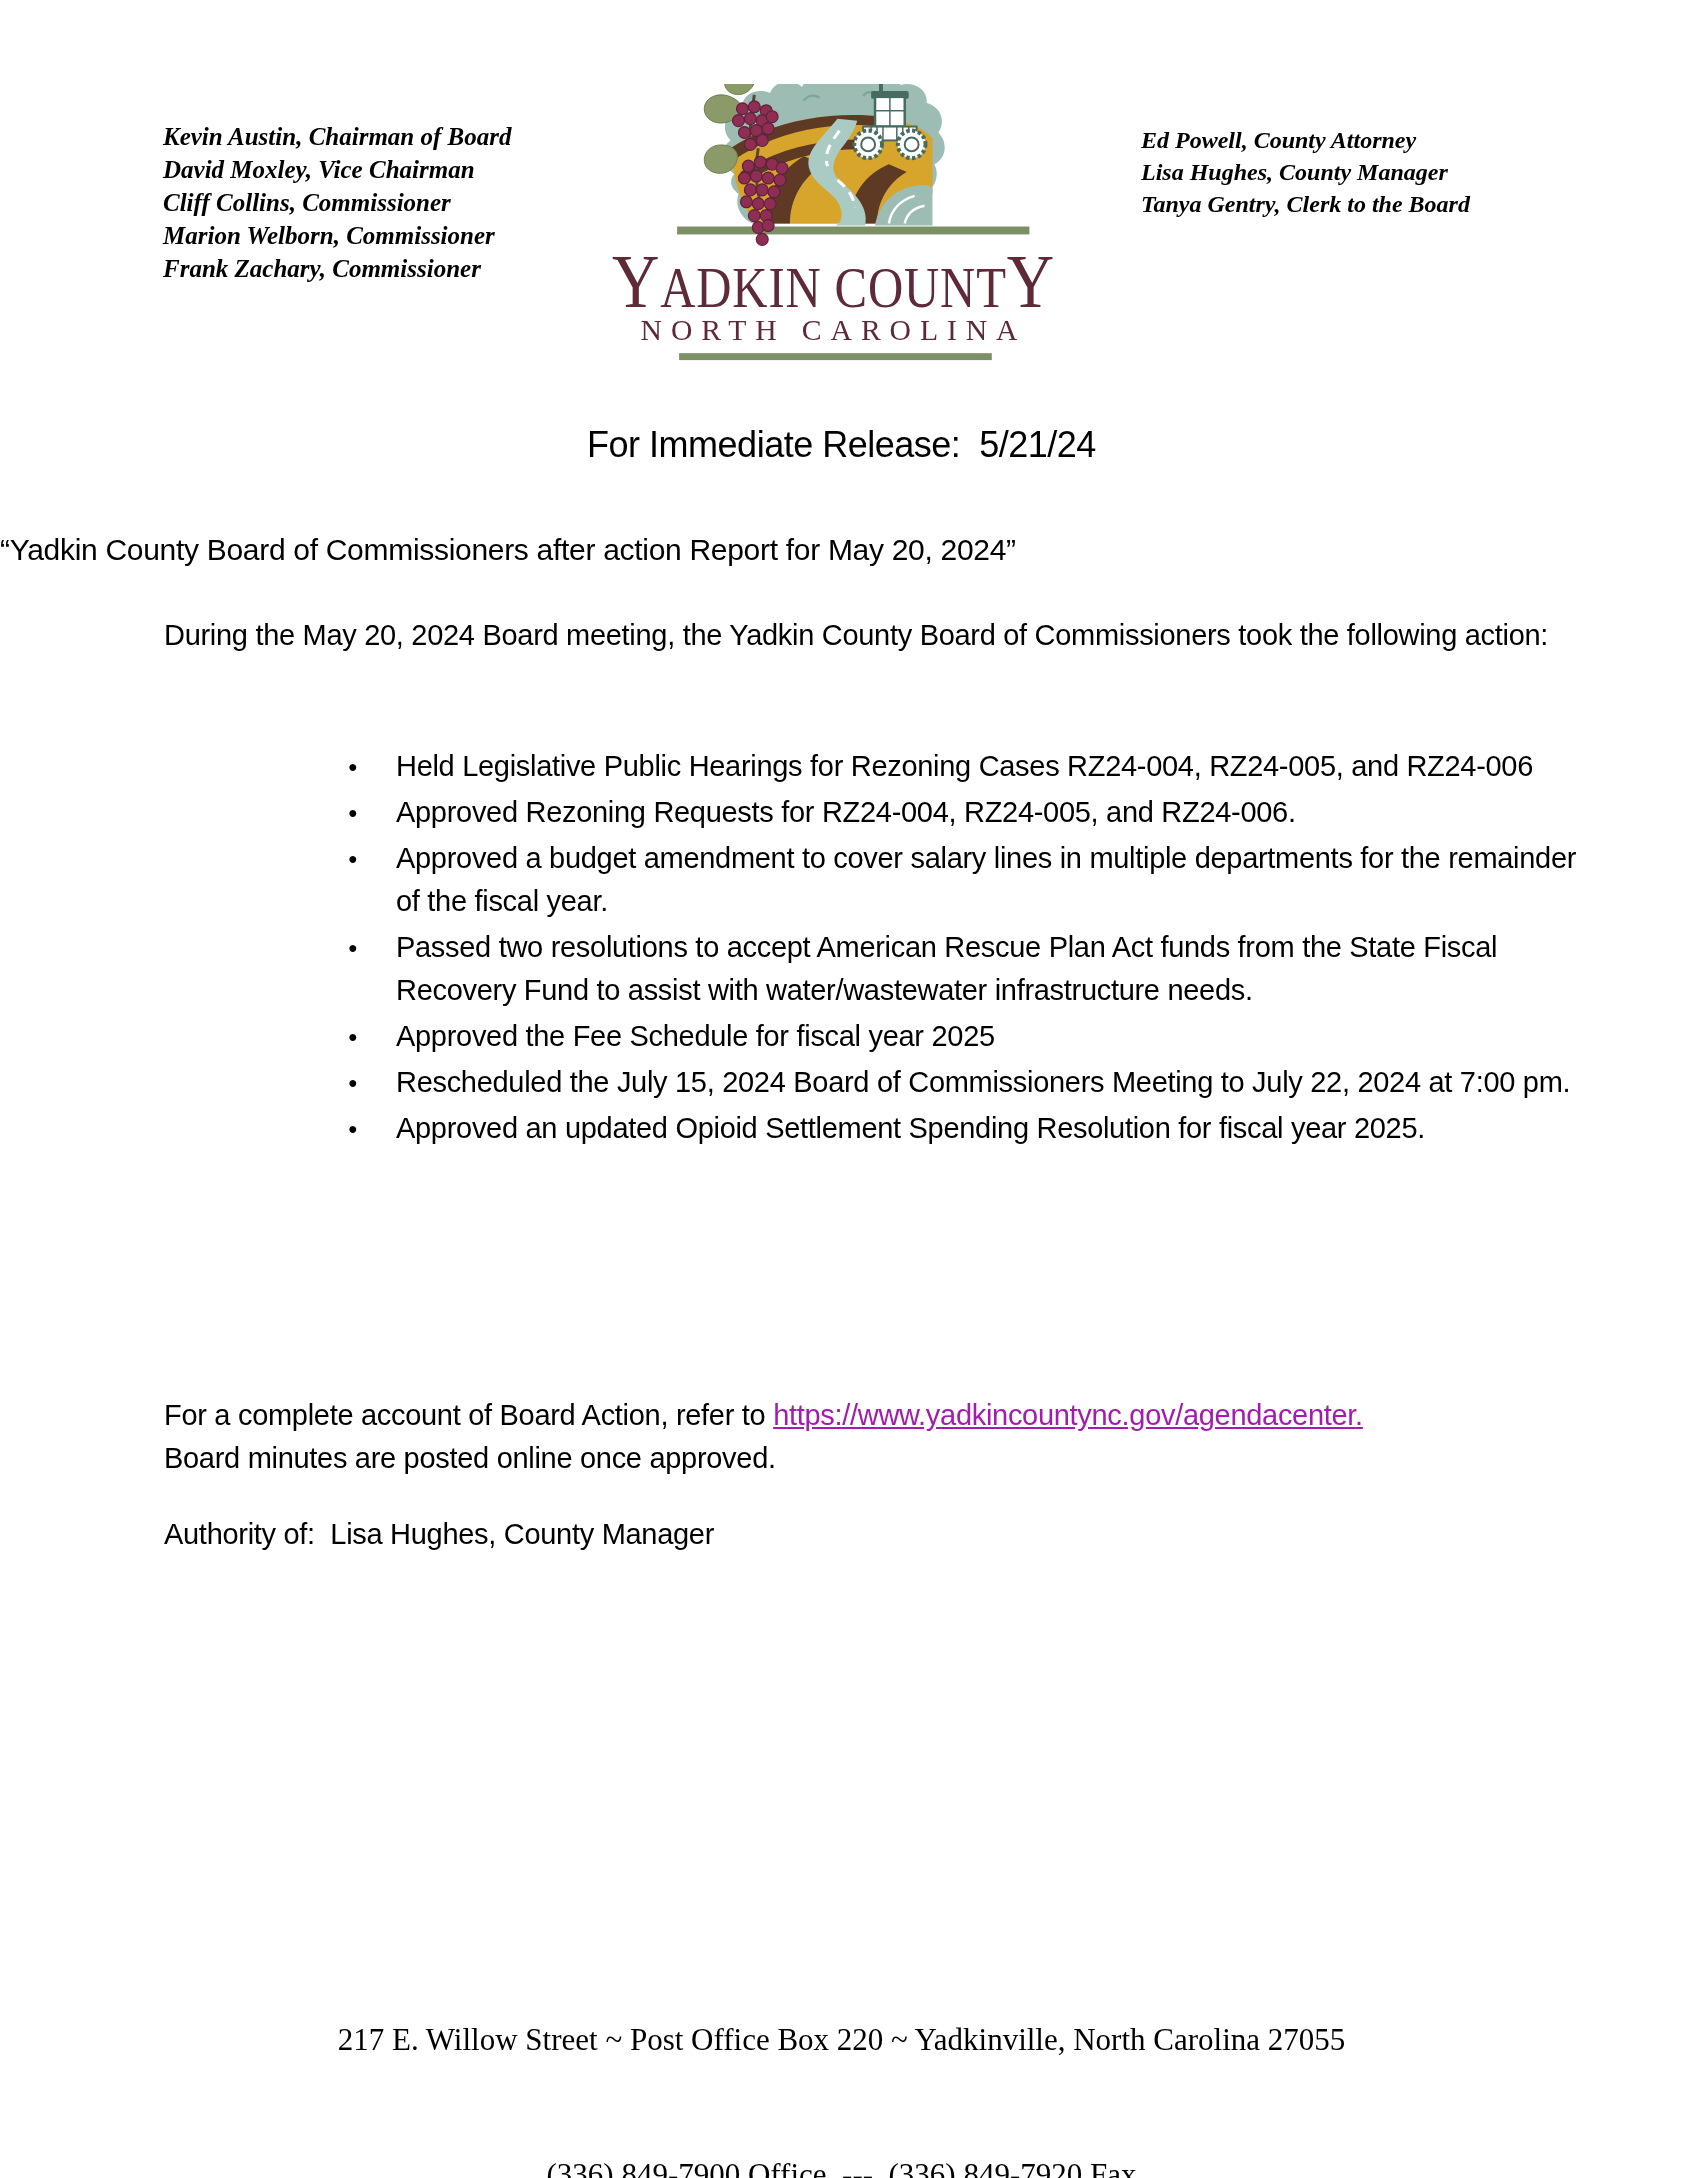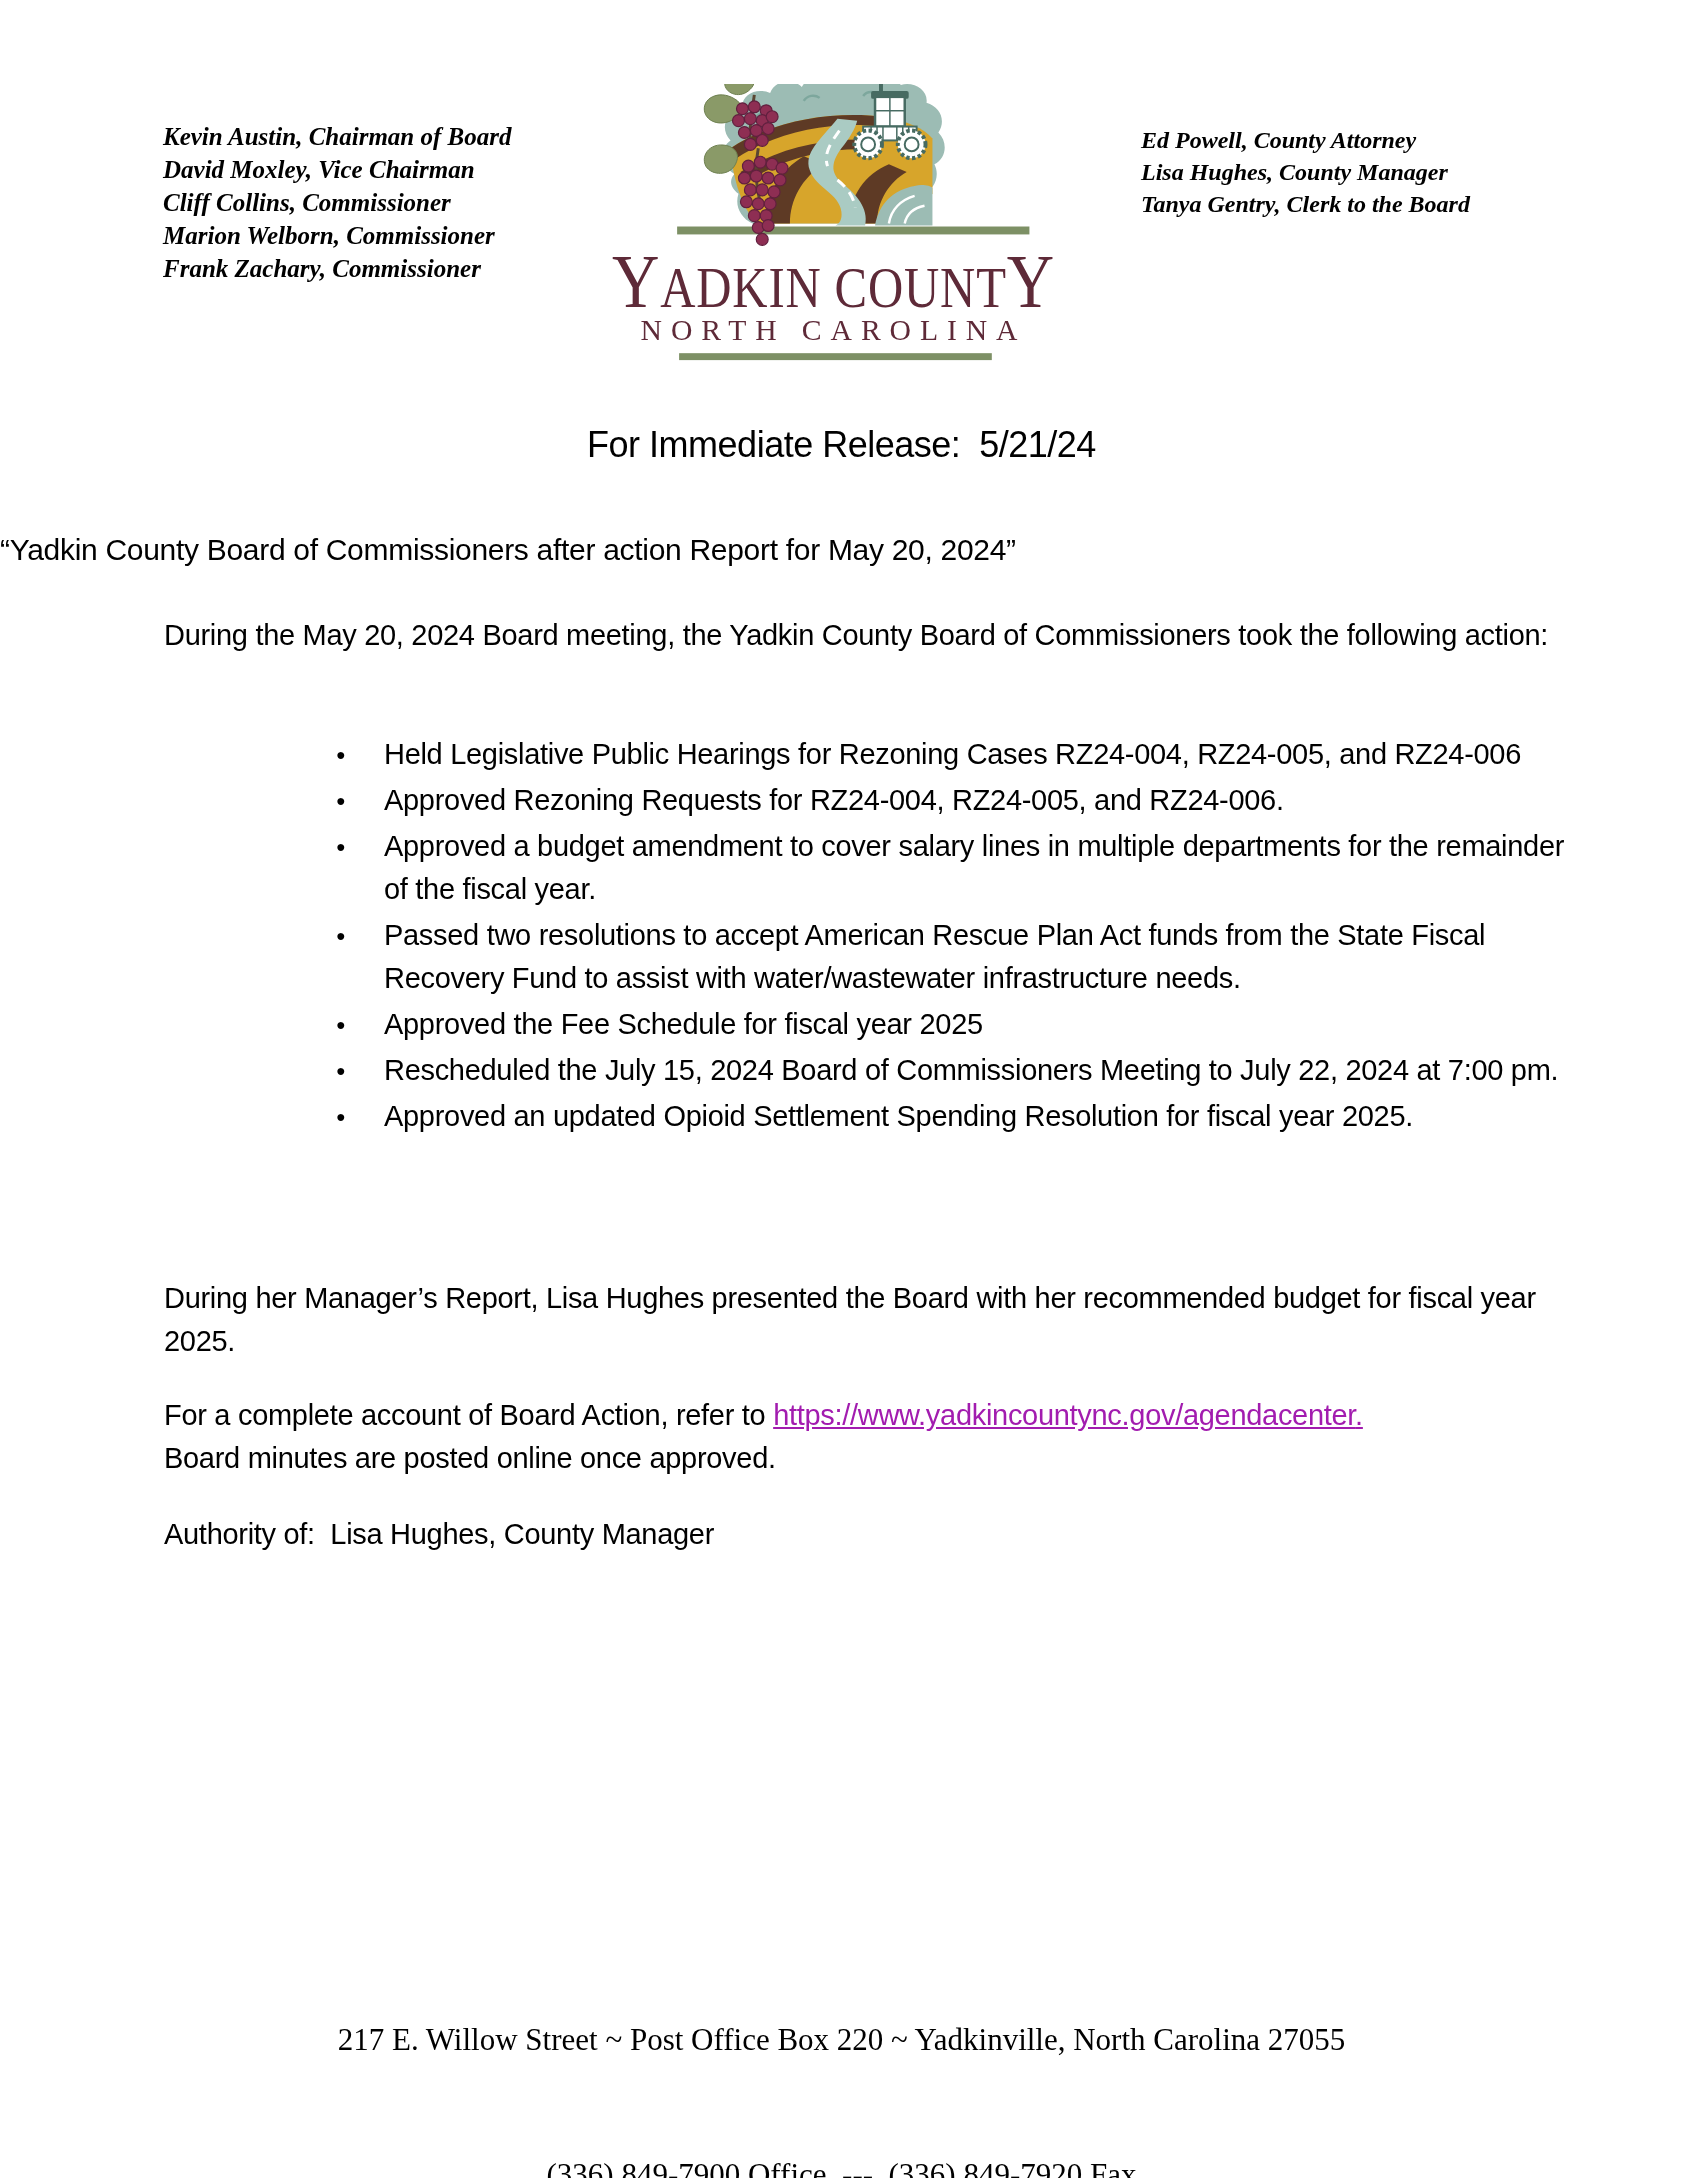--- a/index.html
+++ b/index.html
@@ -13,21 +13,21 @@
   .officials-left{left:163px;top:102px;font-size:25px;line-height:33px;}
   .officials-right{left:1141px;top:106px;font-size:24px;line-height:32px;}
   
   .logo-svg{position:absolute;left:594px;top:84px;width:475px;height:287px;}
   
   .title{position:absolute;left:0;top:424px;width:1683px;text-align:center;font-size:36px;letter-spacing:-0.5px;}
   .subtitle{position:absolute;left:0;top:533px;width:1683px;text-align:left;font-size:30px;letter-spacing:-0.3px;}
   
   .bodytext{font-size:29px;line-height:43px;letter-spacing:-0.3px;}
   .intro{position:absolute;left:164px;top:614px;width:1386px;}
-  .bullets{position:absolute;left:327px;top:729px;width:1241px;margin:4px;padding:0;list-style:none;}
+  .bullets{position:absolute;left:327px;top:729px;width:1241px;margin:16px;padding:0;list-style:none;}
   .bullets li{position:relative;padding-left:53px;margin-bottom:3px;}
   .bullets li::before{content:"●";position:absolute;left:5px;top:0;font-size:16px;line-height:43px;}
   .manager{position:absolute;left:164px;top:1277px;width:1386px;}
   .linkpara{position:absolute;left:164px;top:1394px;width:1416px;}
   .authority{position:absolute;left:164px;top:1513px;width:1386px;}
   a.doclink, .linkdot{color:#a21caf;text-decoration:underline;}
   
   .footer{position:absolute;left:0;top:1927px;width:1683px;text-align:center;
     font-family:"Liberation Serif",serif;font-size:31px;line-height:45px;}
 </style>
@@ -150,21 +150,20 @@
   <ul class="bullets bodytext">
     <li>Held Legislative Public Hearings for Rezoning Cases RZ24-004, RZ24-005, and RZ24-006</li>
     <li>Approved Rezoning Requests for RZ24-004, RZ24-005, and RZ24-006.</li>
     <li>Approved a budget amendment to cover salary lines in multiple departments for the remainder of the fiscal year.</li>
     <li>Passed two resolutions to accept American Rescue Plan Act funds from the State Fiscal Recovery Fund to assist with water/wastewater infrastructure needs.</li>
     <li>Approved the Fee Schedule for fiscal year 2025</li>
     <li>Rescheduled the July 15, 2024 Board of Commissioners Meeting to July 22, 2024 at 7:00 pm.</li>
     <li>Approved an updated Opioid Settlement Spending Resolution for fiscal year 2025.</li>
   </ul>
 
-  <div class="manager bodytext">During her Manager’s Report, Lisa Hughes presented the Board with her recommended budget for fiscal year 2025.</div>
 
   <div class="linkpara bodytext">
     <span>For a complete account of Board Action, refer to </span><a class="doclink" href="#">https://www.yadkincountync.gov/agendacenter</a><span class="linkdot">.</span>
     <div>Board minutes are posted online once approved.</div>
   </div>
 
   <div class="authority bodytext pre">Authority of:  Lisa Hughes, County Manager</div>
 
   <div class="footer pre">
     <div>217 E. Willow Street ~ Post Office Box 220 ~ Yadkinville, North Carolina 27055</div>

